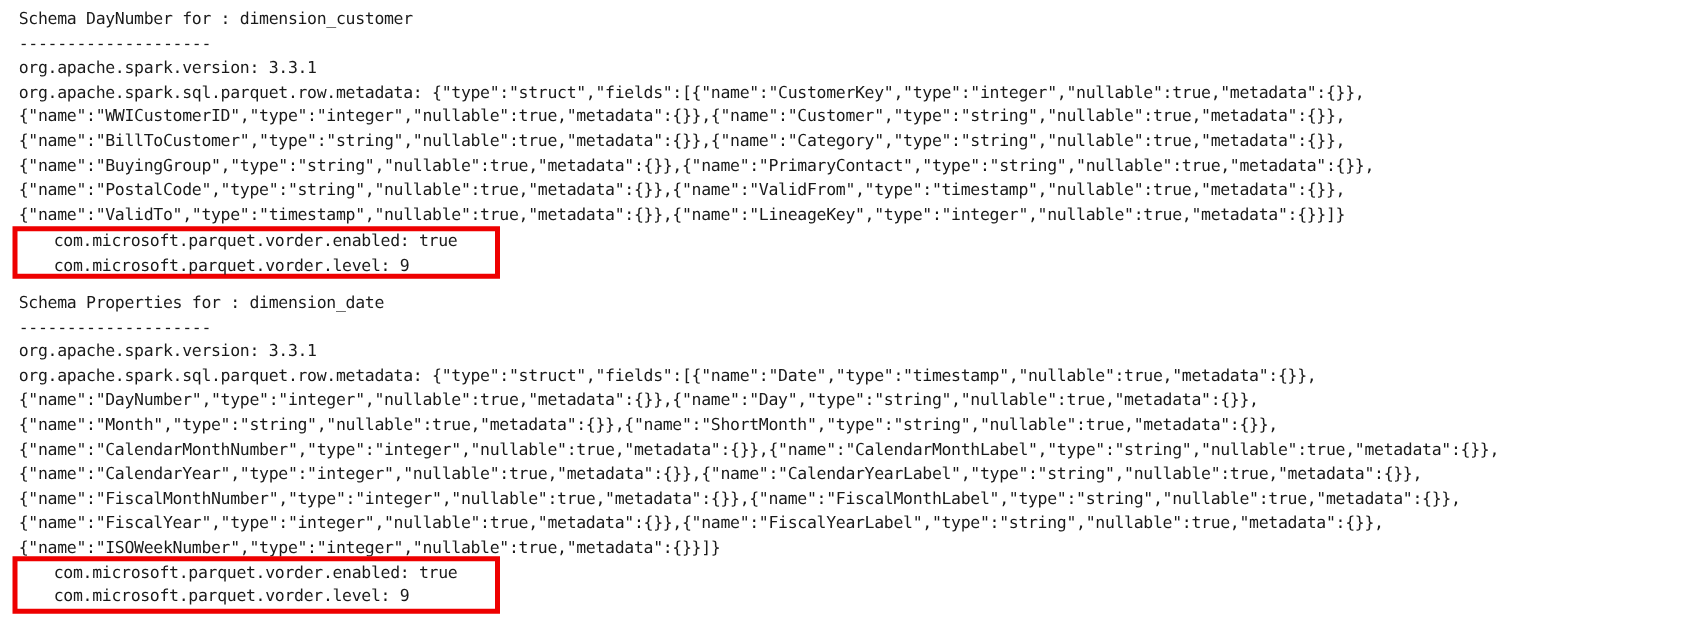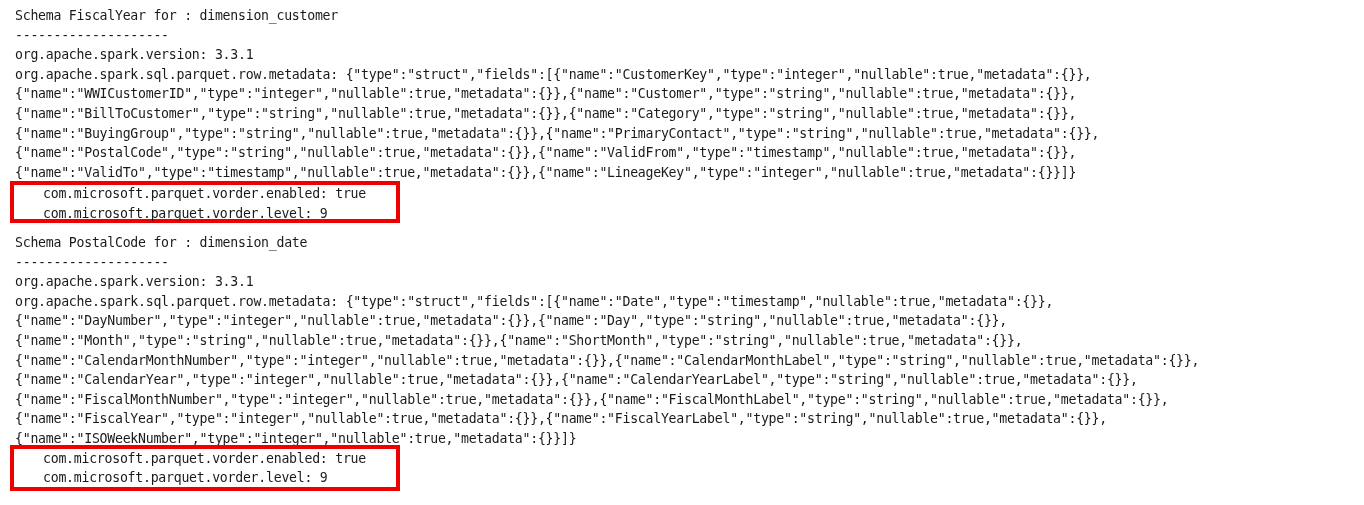--- a/index.html
+++ b/index.html
@@ -50,21 +50,21 @@
     height: 19.6px;
     z-index: 2;
     padding-left: 28px;
   }
 </style>
 </head>
 <body>
 
 <div id="output">
 
-  <div class="line" style="top:6px;">Schema FiscalYear for : dimension_customer</div>
+  <div class="line" style="top:6px;">Schema DayNumber for : dimension_customer</div>
 
   <div class="line" style="top:25.6px;">--------------------</div>
 
   <div class="line" style="top:45.2px;">org.apache.spark.version: 3.3.1</div>
 
   <div class="line" style="top:64.8px;">org.apache.spark.sql.parquet.row.metadata: {"type":"struct","fields":[{"name":"CustomerKey","type":"integer","nullable":true,"metadata":{}},</div>
 
   <div class="line" style="top:84.4px;">{"name":"WWICustomerID","type":"integer","nullable":true,"metadata":{}},{"name":"Customer","type":"string","nullable":true,"metadata":{}},</div>
 
   <div class="line" style="top:104px;">{"name":"BillToCustomer","type":"string","nullable":true,"metadata":{}},{"name":"Category","type":"string","nullable":true,"metadata":{}},</div>
@@ -74,21 +74,21 @@
   <div class="line" style="top:143.2px;">{"name":"PostalCode","type":"string","nullable":true,"metadata":{}},{"name":"ValidFrom","type":"timestamp","nullable":true,"metadata":{}},</div>
 
   <div class="line" style="top:162.8px;">{"name":"ValidTo","type":"timestamp","nullable":true,"metadata":{}},{"name":"LineageKey","type":"integer","nullable":true,"metadata":{}}]}</div>
 
   <div class="highlight-box" style="left:10px; top:181px; width:390px; height:42px;"></div>
 
   <div class="hl-line" style="top:184px;">com.microsoft.parquet.vorder.enabled: true</div>
 
   <div class="hl-line" style="top:203.6px;">com.microsoft.parquet.vorder.level: 9</div>
 
-  <div class="line" style="top:233px;">Schema PostalCode for : dimension_date</div>
+  <div class="line" style="top:233px;">Schema Properties for : dimension_date</div>
 
   <div class="line" style="top:252.6px;">--------------------</div>
 
   <div class="line" style="top:272.2px;">org.apache.spark.version: 3.3.1</div>
 
   <div class="line" style="top:291.8px;">org.apache.spark.sql.parquet.row.metadata: {"type":"struct","fields":[{"name":"Date","type":"timestamp","nullable":true,"metadata":{}},</div>
 
   <div class="line" style="top:311.4px;">{"name":"DayNumber","type":"integer","nullable":true,"metadata":{}},{"name":"Day","type":"string","nullable":true,"metadata":{}},</div>
 
   <div class="line" style="top:331px;">{"name":"Month","type":"string","nullable":true,"metadata":{}},{"name":"ShortMonth","type":"string","nullable":true,"metadata":{}},</div>

